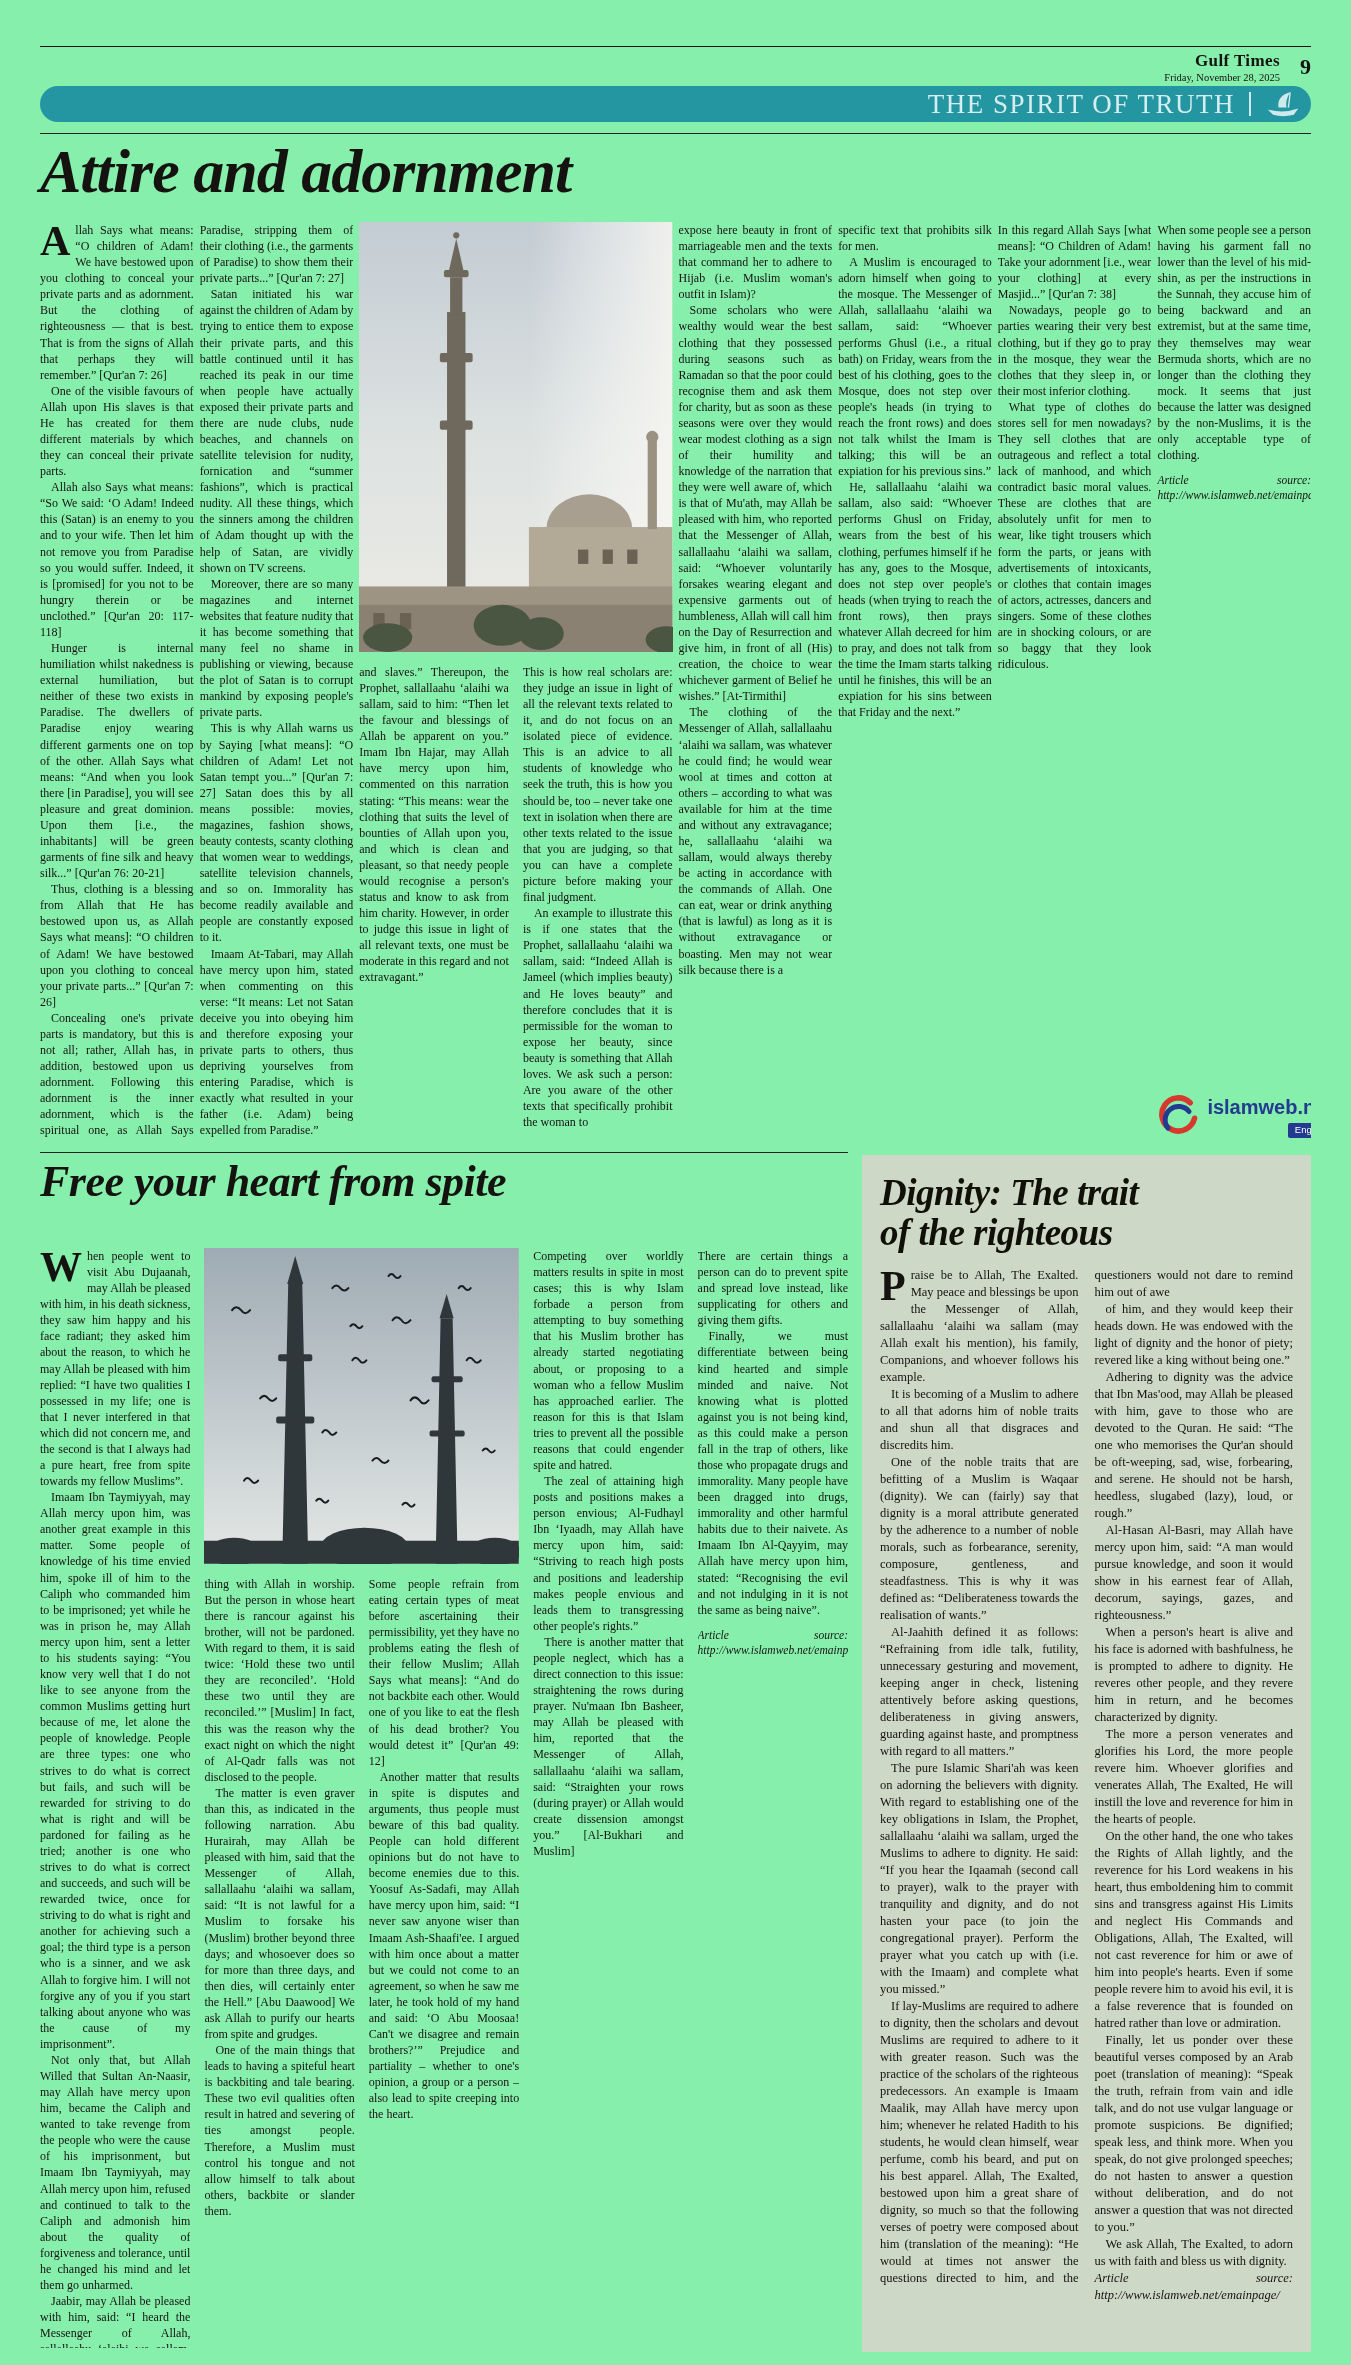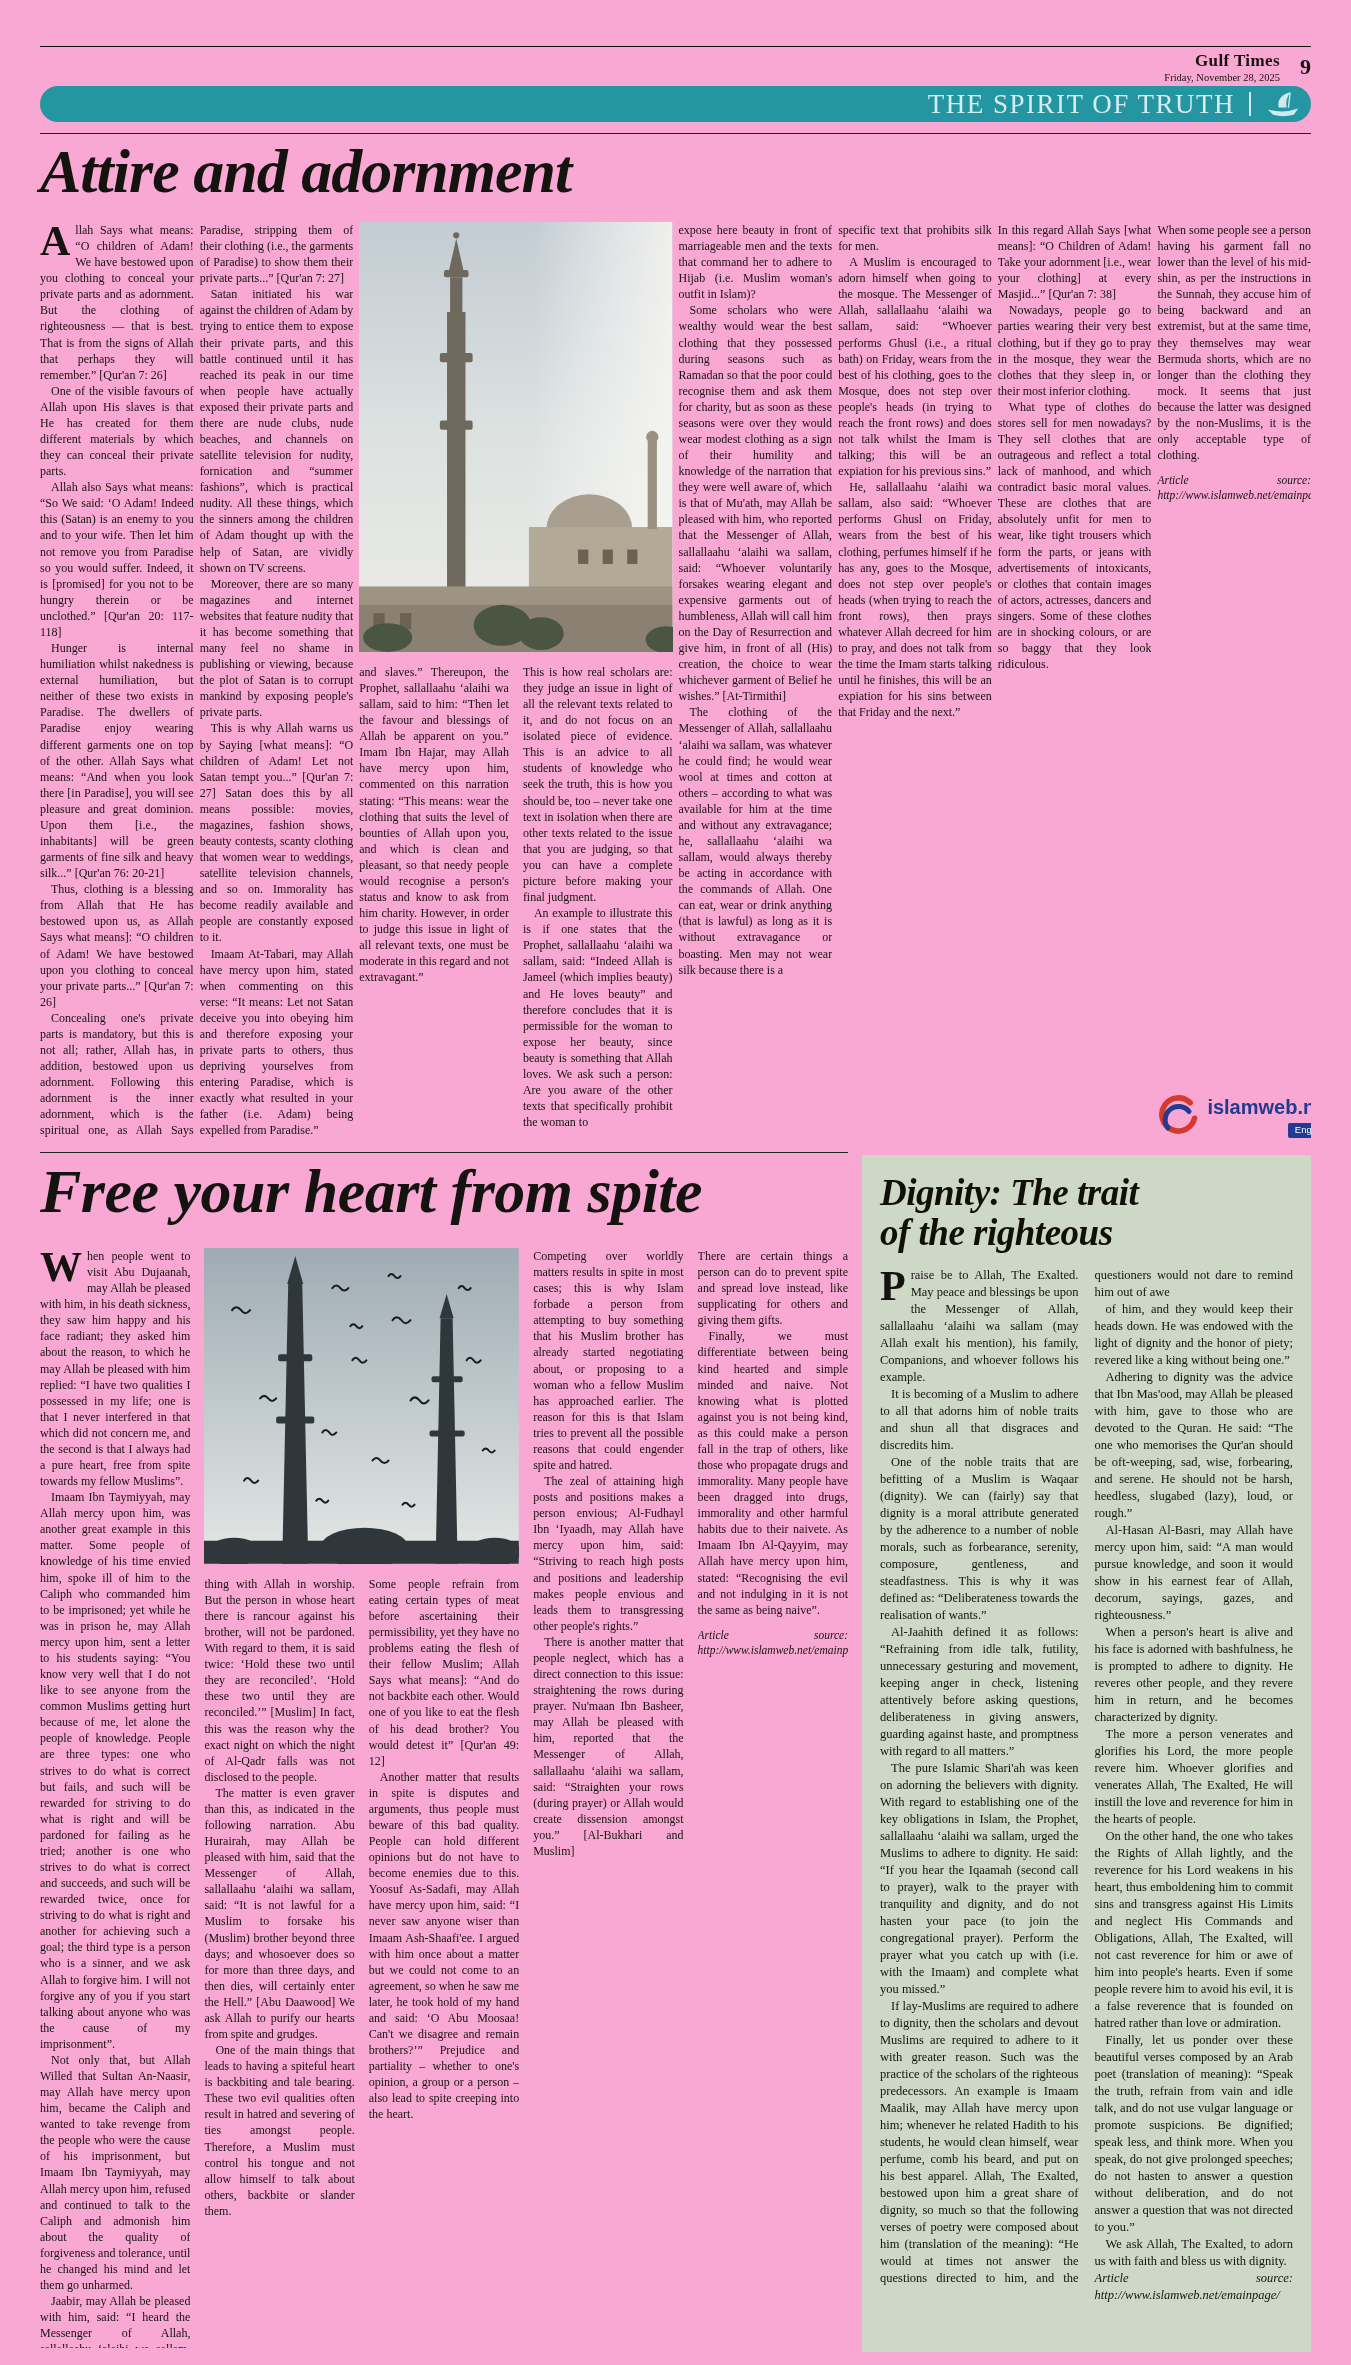--- a/index.html
+++ b/index.html
@@ -1,17 +1,17 @@
 <!DOCTYPE html>
 <html><head>
 <meta charset="utf-8">
 <style>
   * { margin:0; padding:0; box-sizing:border-box; }
   html,body { background:#6e6e6e; }
-  .page { position:relative; width:1351px; height:2365px; background:#f9a8d4; margin:0 auto;
+  .page { position:relative; width:1351px; height:2365px; background:#86efac; margin:0 auto;
           font-family:"Liberation Serif", serif; color:#151310; overflow:hidden; }
 
   
   .top-rule { position:absolute; top:46px; left:40px; right:40px; border-top:1.5px solid #111; }
   .masthead { position:absolute; top:51px; right:40px; display:flex; align-items:center; gap:20px; }
   .mast-text { text-align:right; }
   .paper-name { font-size:17px; font-weight:bold; letter-spacing:.4px; }
   .paper-date { font-size:10.5px; margin-top:1px; }
   .page-number { font-size:22px; font-weight:bold; }
 
@@ -46,21 +46,21 @@
   .source-line { font-style:italic; font-size:11.5px; margin-top:10px; line-height:1.3; }
 
   .iw-logo { margin-top:auto; padding-top:14px; display:flex; align-items:center; gap:8px; }
   .iw-icon { width:42px; height:42px; flex:none; }
   .iw-name { font-family:"Liberation Sans", sans-serif; font-weight:bold; font-size:20px; color:#223a8f; }
   .iw-lang { font-family:"Liberation Sans", sans-serif; font-size:9.5px; color:#fff; background:#223a8f;
              display:inline-block; padding:1px 7px; border-radius:2px; margin-top:2px; float:right; }
 
   
   .section-rule { position:absolute; top:1152px; left:40px; width:808px; border-top:1px solid #222; }
-  .a2-headline { position:absolute; top:1160px; left:40px; font-size:62px; line-height:1;
+  .a2-headline { position:absolute; top:1160px; left:40px; font-size:44px; line-height:1;
                  font-style:italic; font-weight:bold; letter-spacing:-.5px; }
   .a2-body { position:absolute; top:1248px; left:40px; width:808px; height:1100px;
              display:grid; grid-template-columns:repeat(5,1fr); column-gap:14px; }
   .a2-photo-block { grid-column:2/4; display:flex; flex-direction:column; min-height:0; }
 
   
   .panel { position:absolute; top:1155px; left:862px; width:449px; height:1197px;
            padding:18px 18px 16px 18px; }
   .panel-headline { font-size:37px; line-height:1.08; font-style:italic; font-weight:bold;
                     letter-spacing:-.5px; color:#101008; }

